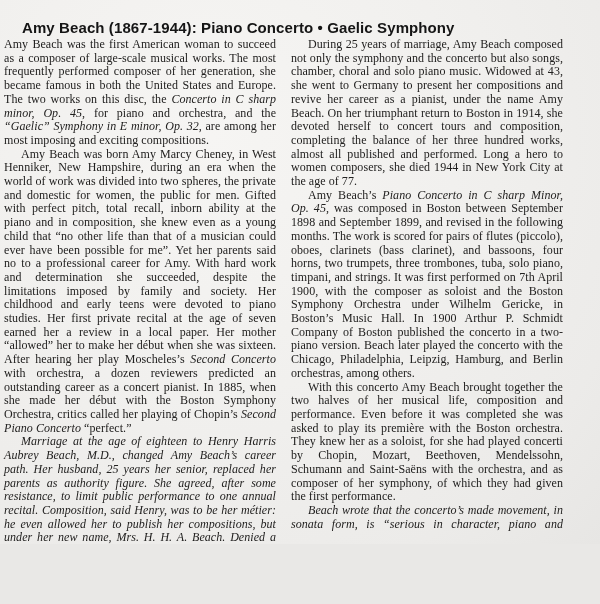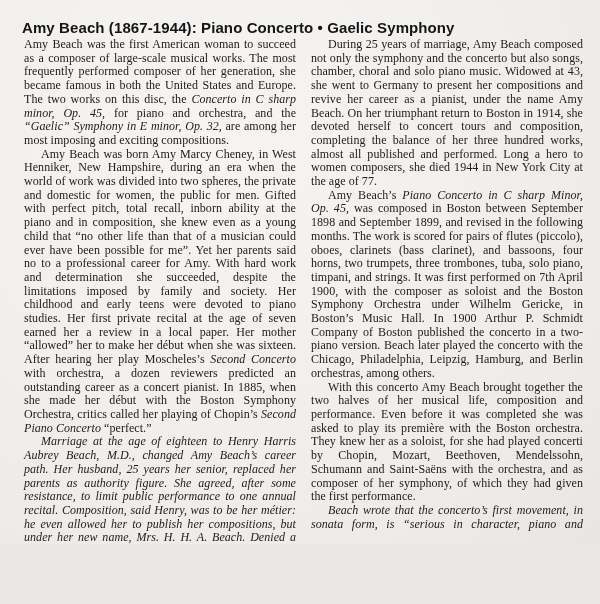--- a/index.html
+++ b/index.html
@@ -22,21 +22,21 @@
     top: 9px;
     font-family: "Liberation Sans", sans-serif;
     font-weight: bold;
     font-size: 15px;
     letter-spacing: 0.1px;
     color: #151515;
     white-space: nowrap;
   }
   .columns {
     position: absolute;
-    left: 24px;
+    left: 4px;
     top: 38px;
     width: 560px;
     display: flex;
     gap: 15px;
   }
   .column {
     width: 272px;
     font-size: 12px;
     line-height: 13.7px;
     text-align: justify;
@@ -87,21 +87,21 @@
   <div class="columns">
     <div class="column">
         <p><span>Amy Beach was the first American woman to succeed as a composer of large-scale musical works. The most frequently performed composer of her generation, she became famous in both the United States and Europe. The two works on this disc, the </span><i>Concerto in C sharp minor, Op. 45</i><span>, for piano and orchestra, and the </span><i>“Gaelic” Symphony in E minor, Op. 32</i><span>, are among her most imposing and exciting compositions.</span></p>
         <p class="indent"><span>Amy Beach was born Amy Marcy Cheney, in West Henniker, New Hampshire, during an era when the world of work was divided into two spheres, the private and domestic for women, the public for men. Gifted with perfect pitch, total recall, inborn ability at the piano and in composition, she knew even as a young child that “no other life than that of a musician could ever have been possible for me”. Yet her parents said no to a professional career for Amy. With hard work and determination she succeeded, despite the limitations imposed by family and society. Her childhood and early teens were devoted to piano studies. Her first private recital at the age of seven earned her a review in a local paper. Her mother “allowed” her to make her début when she was sixteen. After hearing her play Moscheles’s </span><i>Second Concerto</i><span> with orchestra, a dozen reviewers predicted an outstanding career as a concert pianist. In 1885, when she made her début with the Boston Symphony Orchestra, critics called her playing of Chopin’s </span><i>Second Piano Concerto</i><span> “perfect.”</span></p>
         <p class="indent cont-next"><span>Marriage at the age of eighteen to Henry Harris Aubrey Beach, M.D., changed Amy Beach’s career path. Her husband, 25 years her senior, replaced her parents as authority figure. She agreed, after some resistance, to limit public performance to one annual recital. Composition, said Henry, was to be her métier: he even allowed her to publish her compositions, but under her new name, Mrs. H. H. A. Beach. Denied a teacher, she taught herself</span></p>
       </div>
     <div class="column">
         <p class="indent"><span>During 25 years of marriage, Amy Beach composed not only the symphony and the concerto but also songs, chamber, choral and solo piano music. Widowed at 43, she went to Germany to present her compositions and revive her career as a pianist, under the name Amy Beach. On her triumphant return to Boston in 1914, she devoted herself to concert tours and composition, completing the balance of her three hundred works, almost all published and performed. Long a hero to women composers, she died 1944 in New York City at the age of 77.</span></p>
         <p class="indent"><span>Amy Beach’s </span><i>Piano Concerto in C sharp Minor, Op. 45</i><span>, was composed in Boston between September 1898 and September 1899, and revised in the following months. The work is scored for pairs of flutes (piccolo), oboes, clarinets (bass clarinet), and bassoons, four horns, two trumpets, three trombones, tuba, solo piano, timpani, and strings. It was first performed on 7th April 1900, with the composer as soloist and the Boston Symphony Orchestra under Wilhelm Gericke, in Boston’s Music Hall. In 1900 Arthur P. Schmidt Company of Boston published the concerto in a two-piano version. Beach later played the concerto with the Chicago, Philadelphia, Leipzig, Hamburg, and Berlin orchestras, among others.</span></p>
         <p class="indent"><span>With this concerto Amy Beach brought together the two halves of her musical life, composition and performance. Even before it was completed she was asked to play its première with the Boston orchestra. They knew her as a soloist, for she had played concerti by Chopin, Mozart, Beethoven, Mendelssohn, Schumann and Saint-Saëns with the orchestra, and as composer of her symphony, of which they had given the first performance.</span></p>
-        <p class="indent cont-next"><span>Beach wrote that the concerto’s first movement, in sonata form, is “serious in character, piano and</span></p>
+        <p class="indent cont-next"><span>Beach wrote that the concerto’s made movement, in sonata form, is “serious in character, piano and</span></p>
       </div>
   </div>
 
   <div class="footer-catalog">8.559139</div>
 
   <div class="footer-page">2</div>
 
 </div>
 
 </body></html>

